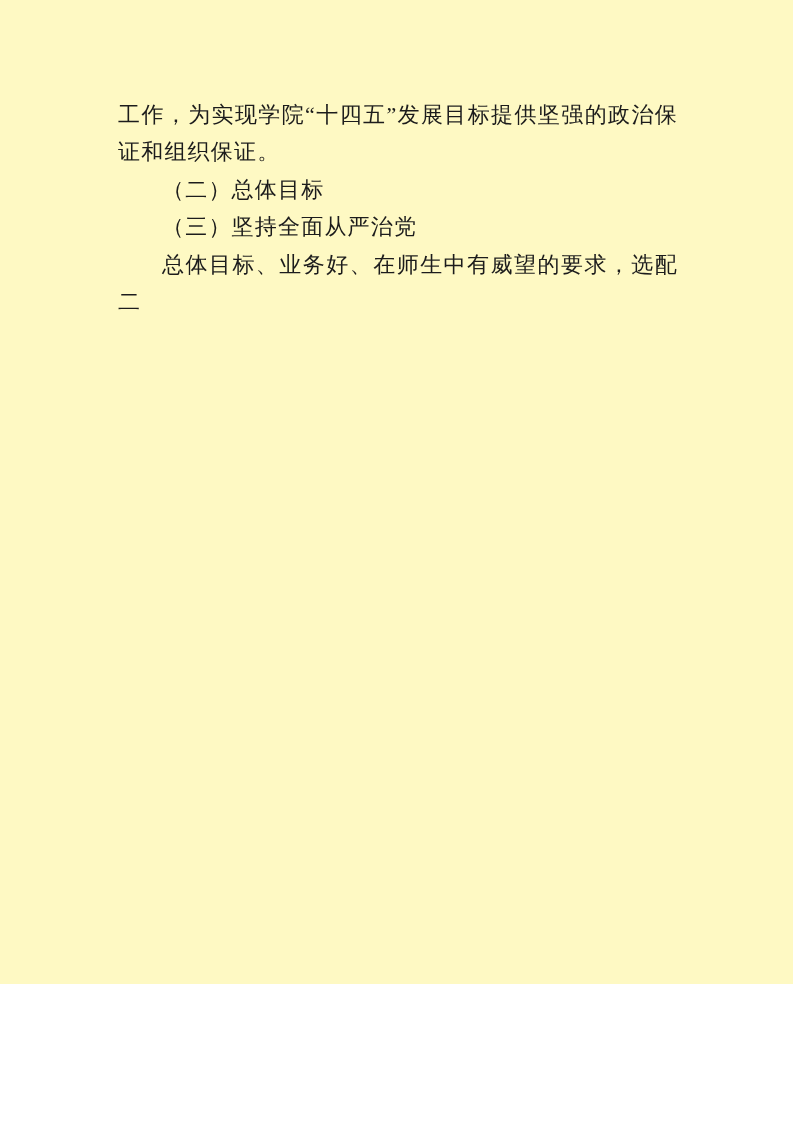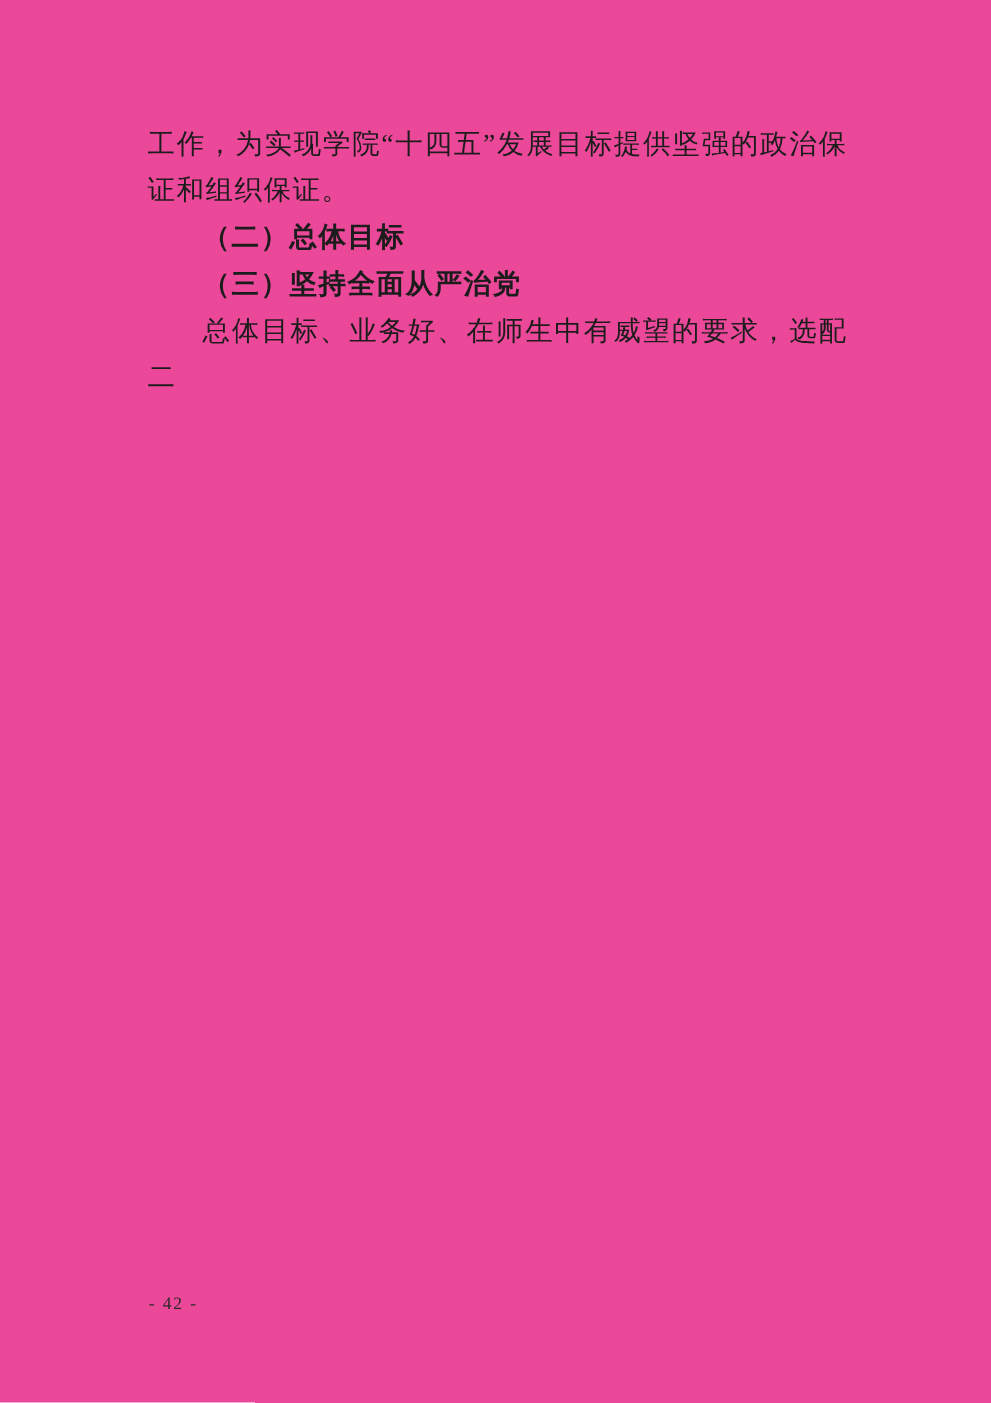--- a/index.html
+++ b/index.html
@@ -3,22 +3,22 @@
 <meta charset="utf-8">
 <style>
   html, body {
     margin: 0;
     padding: 0;
     background: #ffffff;
   }
   .page {
     position: relative;
     width: 793px;
-    height: 1122px;
-    background: #ec4899;
+    height: 984px;
+    background: #fef9c3;
     overflow: hidden;
     font-family: "Liberation Serif", serif;
     color: #1c1c1c;
   }
   .content {
     position: absolute;
     left: 118px;
     top: 96px;
     width: 560px;
     font-size: 22px;
@@ -28,21 +28,21 @@
   }
   .content p {
     margin: 0;
     padding: 0;
     text-justify: inter-character;
   }
   .para-indent {
     text-indent: 2em;
   }
   .heading {
-    font-weight: bold;
+    font-weight: normal;
     text-indent: 2em;
   }
   .subheading {
     font-weight: bold;
     text-indent: 2em;
   }
   .page-number {
     position: absolute;
     left: 119px;
     top: 1036px;

